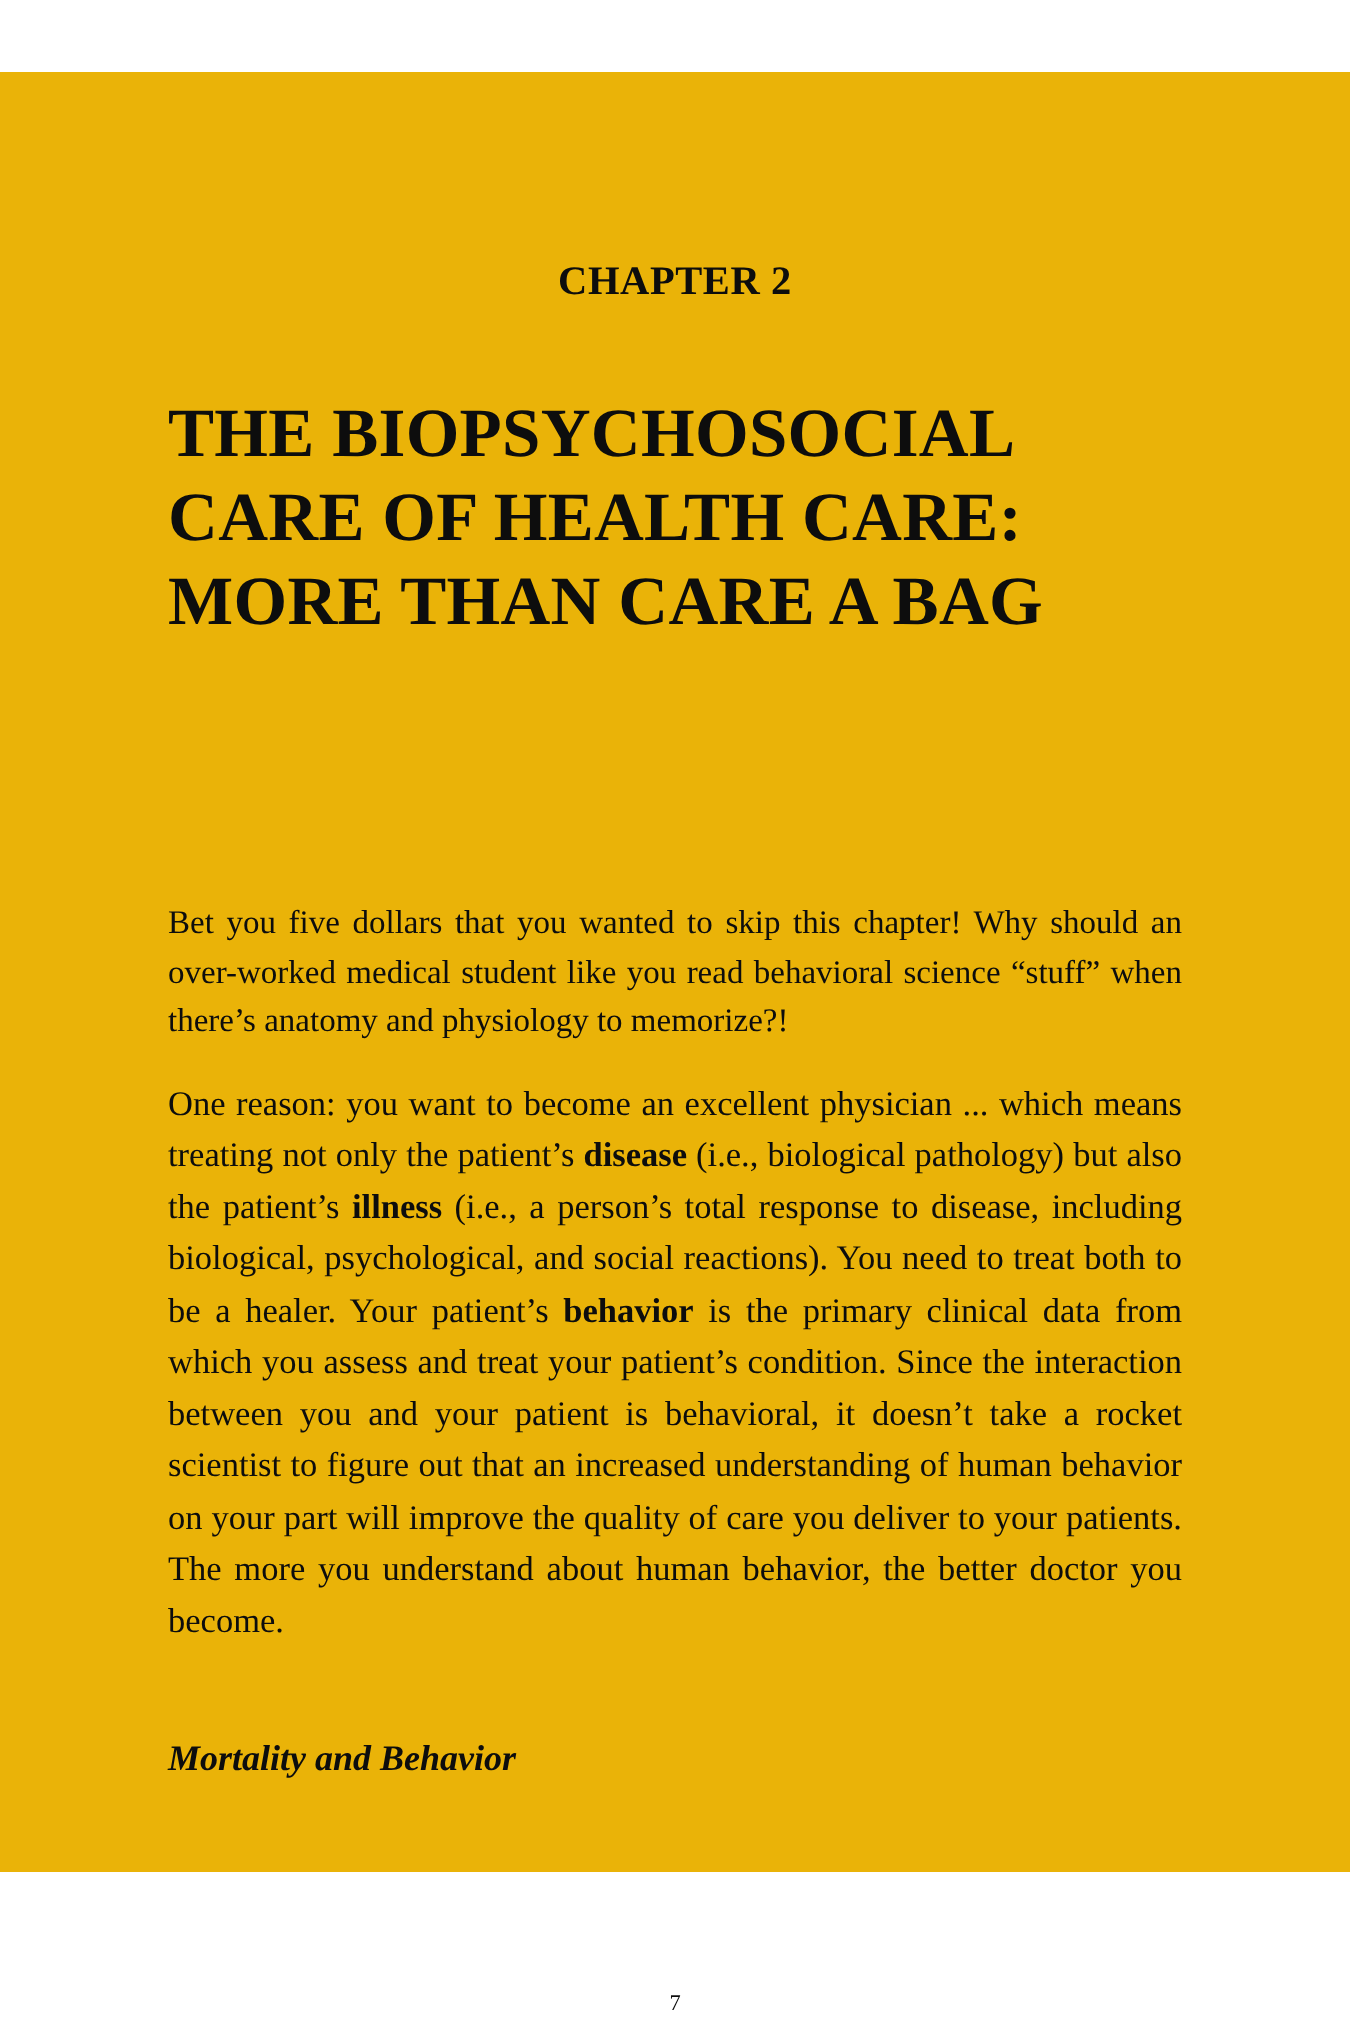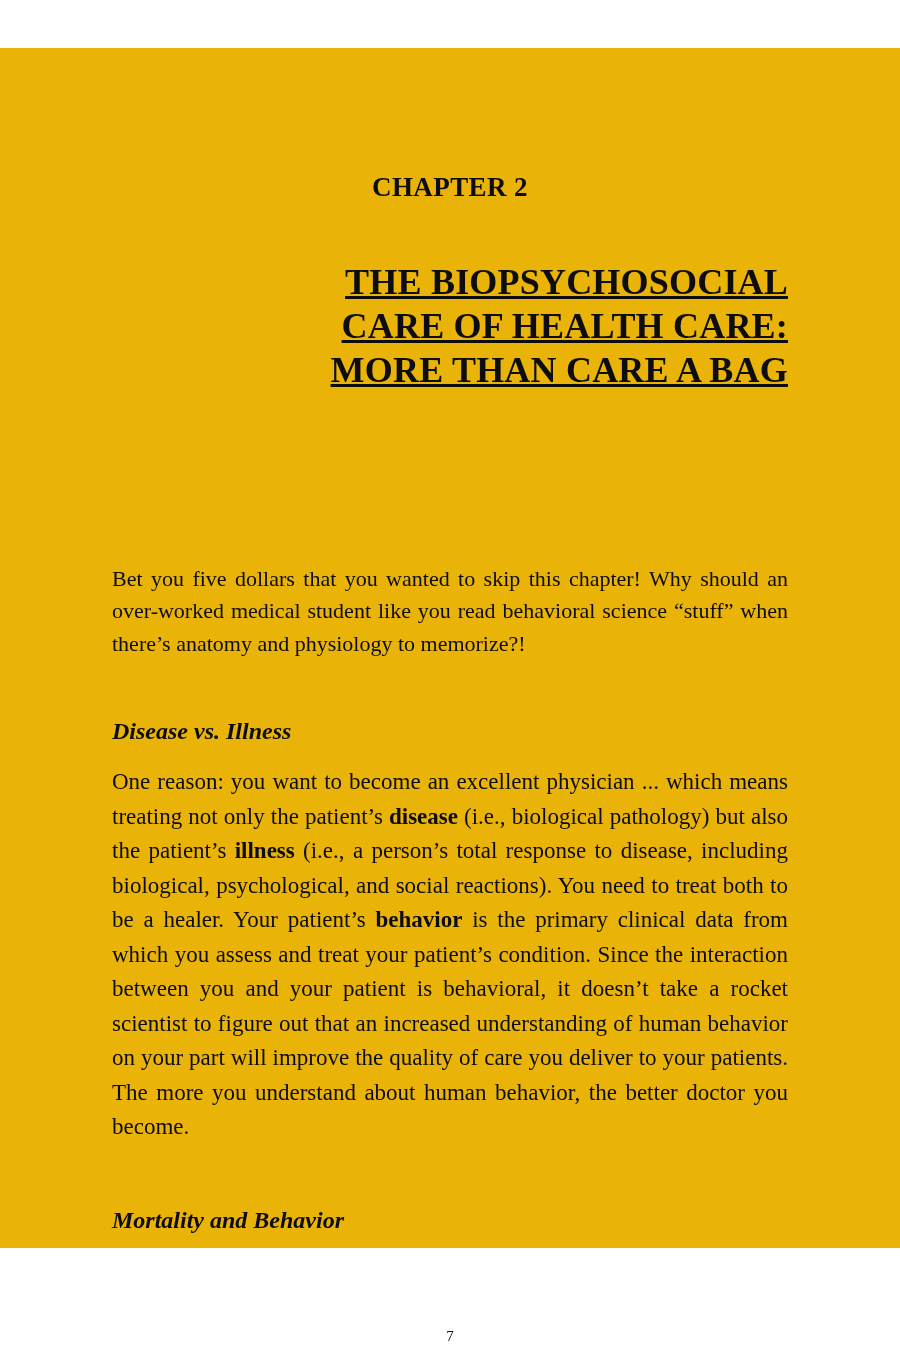--- a/index.html
+++ b/index.html
@@ -31,27 +31,26 @@
     width: 676px;
   }
   .chapter-label {
     text-align: center;
     font-weight: bold;
     font-size: 27px;
     letter-spacing: 0.4px;
     margin-top: 124px;
   }
   .chapter-title {
-    text-align: right;
+    text-align: left;
     font-weight: bold;
-    font-size: 36px;
+    font-size: 46px;
     line-height: 1.22;
     margin-top: 58px;
     letter-spacing: 0.2px;
-    text-decoration: underline;
   }
   .chapter-title .line {
     display: block;
     white-space: nowrap;
   }
   .intro-para {
     margin-top: 170px;
     font-size: 22px;
     line-height: 1.48;
     text-align: justify;
@@ -96,21 +95,20 @@
     <div class="chapter-label">CHAPTER 2</div>
 
     <h1 class="chapter-title">
       <span class="line">THE BIOPSYCHOSOCIAL</span>
       <span class="line">CARE OF HEALTH CARE:</span>
       <span class="line">MORE THAN CARE A BAG</span>
     </h1>
 
     <p class="intro-para">Bet you five dollars that you wanted to skip this chapter! Why should an over-worked medical student like you read behavioral science “stuff” when there’s anatomy and physiology to memorize?!</p>
 
-    <h2 class="section-heading">Disease vs. Illness</h2>
 
     <p class="body-para tight"><span>One reason: you want to become an excellent physician ... which means treating not only the patient’s </span><b>disease</b><span> (i.e., biological pathology) but also the patient’s </span><b>illness</b><span> (i.e., a person’s total response to disease, including biological, psychological, and social reactions). You need to treat both to be a healer. Your patient’s </span><b>behavior</b><span> is the primary clinical data from which you assess and treat your patient’s condition. Since the interaction between you and your patient is behavioral, it doesn’t take a rocket scientist to figure out that an increased understanding of human behavior on your part will improve the quality of care you deliver to your patients. The more you understand about human behavior, the better doctor you become.</span></p>
 
     <h2 class="section-heading second">Mortality and Behavior</h2>
 
 
   </div>
 
   <div class="page-number">7</div>
 </div>

